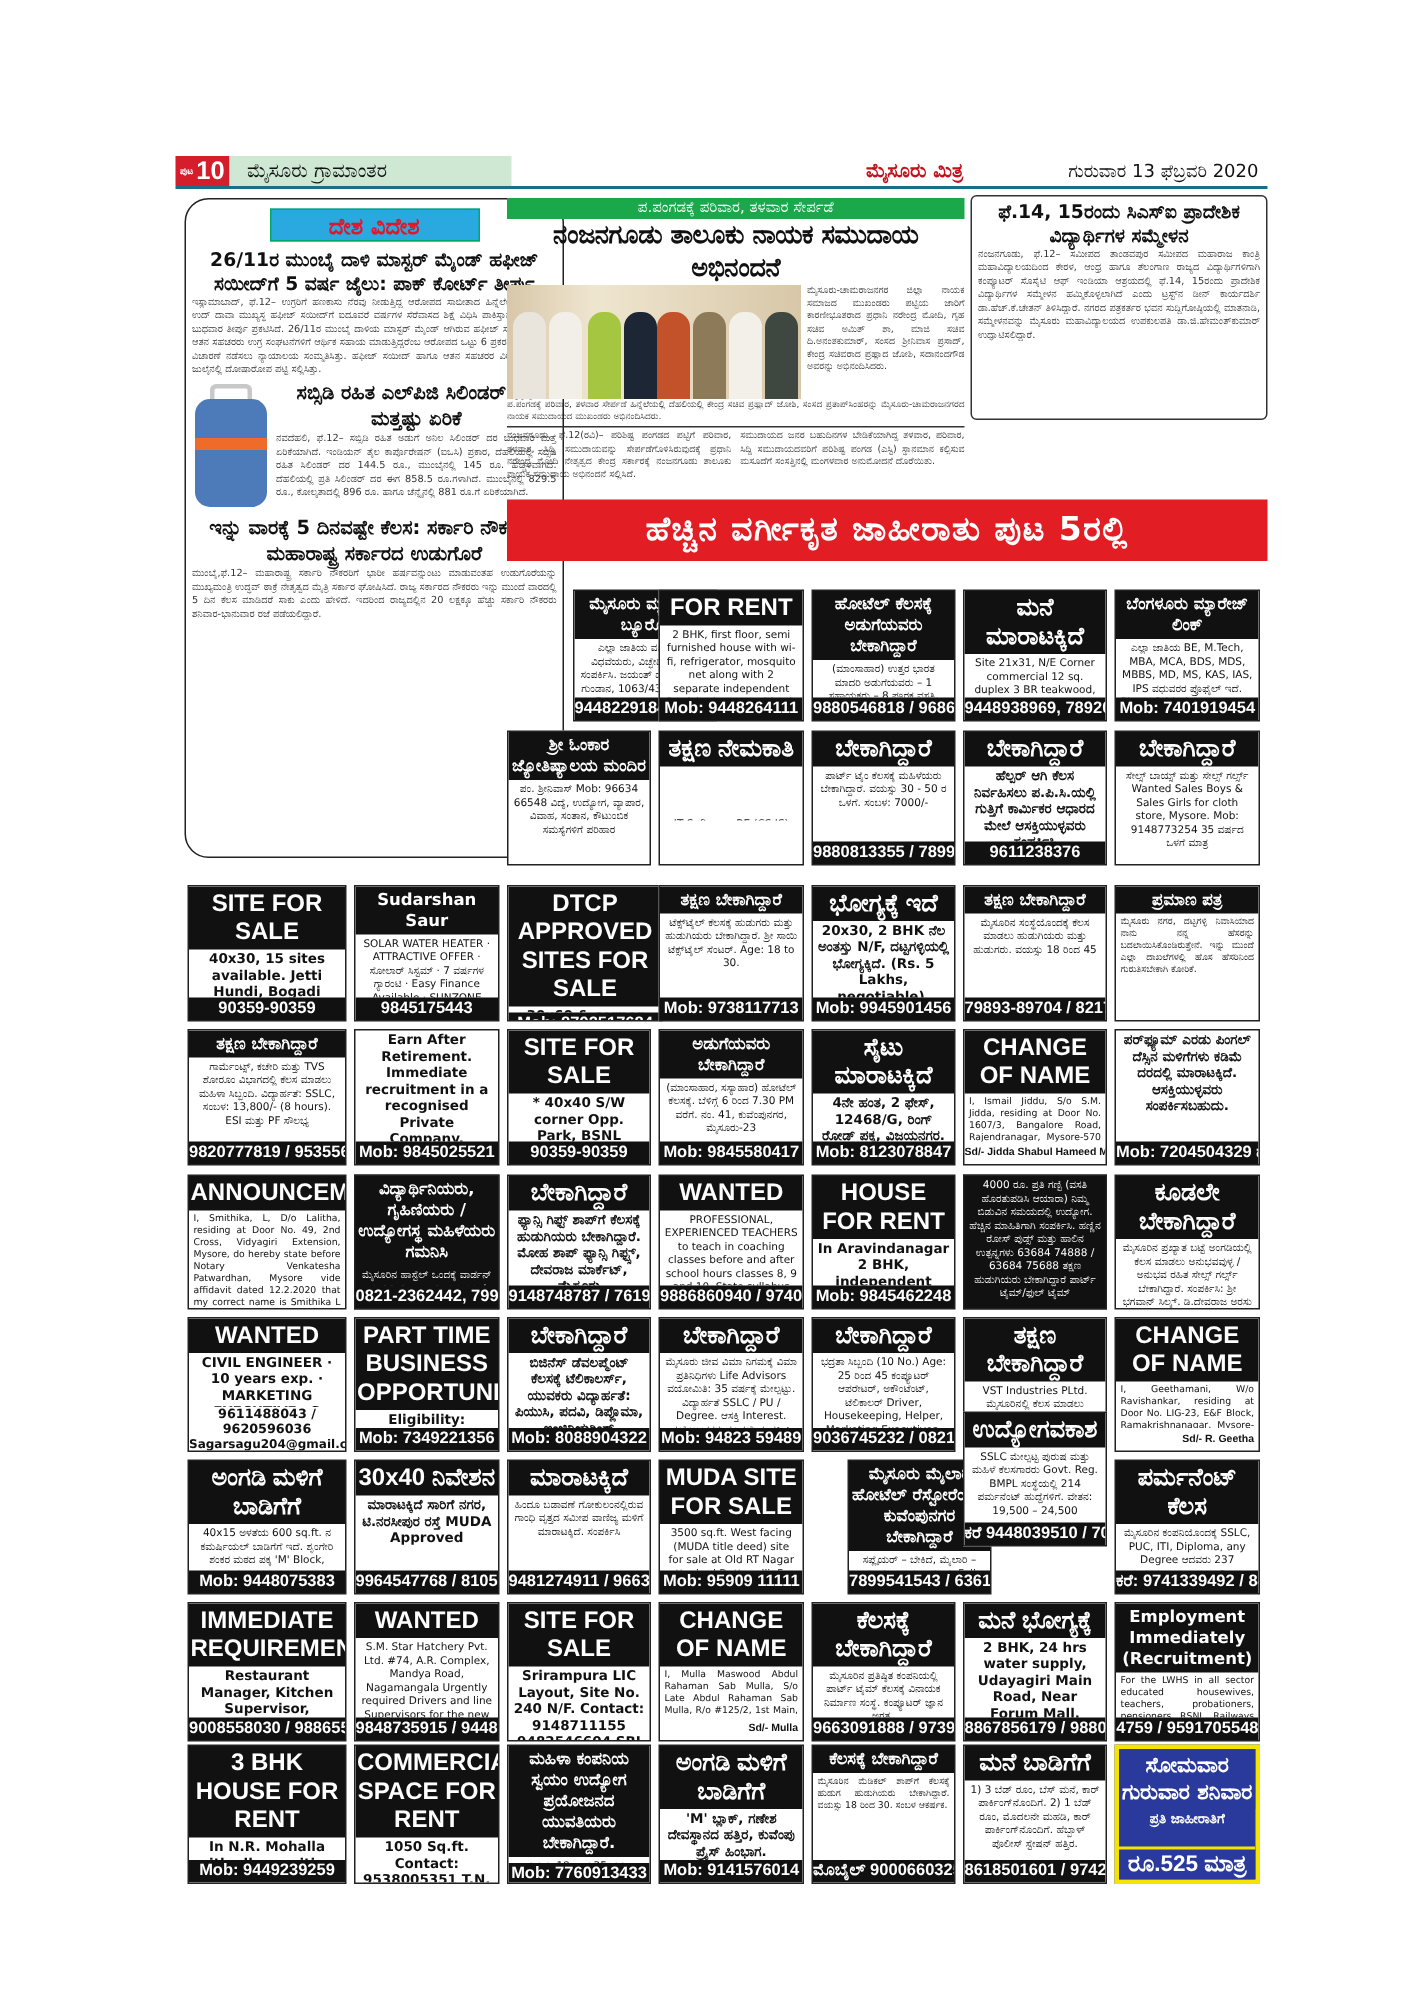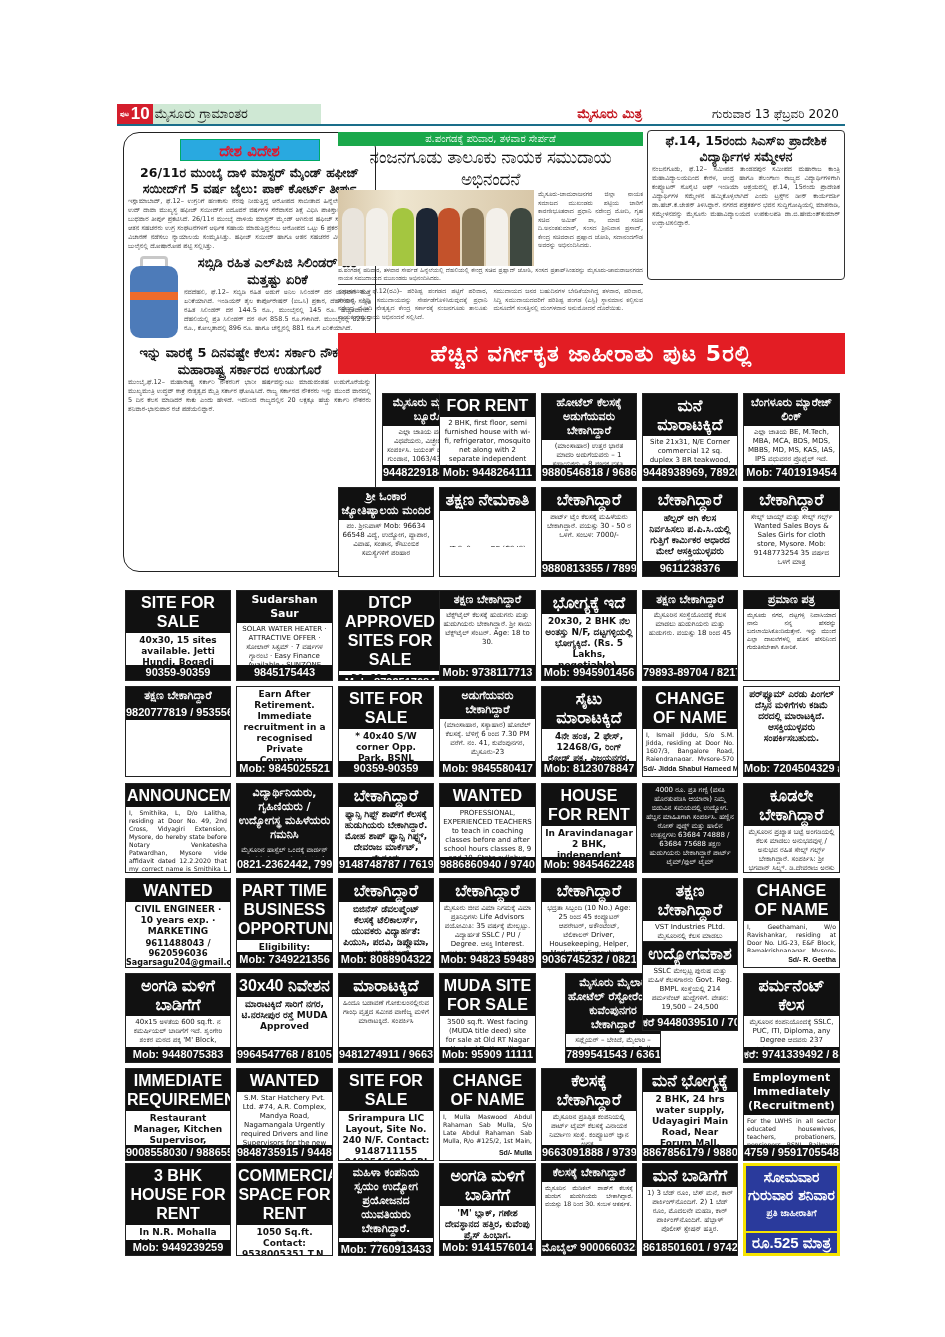--- a/index.html
+++ b/index.html
@@ -2,35 +2,35 @@
 <html><head>
 <meta charset="utf-8">
 <style>
 *{box-sizing:border-box;margin:0;padding:0}
 body{width:945px;height:1337px;background:#fff;font-family:"DejaVu Sans",sans-serif;color:#111;position:relative;overflow:hidden}
 .page{position:absolute;left:117px;top:104px;width:728px;height:1175px}
 .hdr{position:absolute;left:0;top:0;width:728px;height:22px;display:flex;align-items:center;border-bottom:2px solid #1a6e8a}
 .pg{background:#d41e2c;color:#fff;display:flex;align-items:center;height:20px;padding:0 3px;font-weight:bold}
 .pg .tag{font-size:6px;margin-right:2px}
 .pg .num{font-size:17px;font-family:"Liberation Sans",sans-serif}
-.sect{background:#cfe8d4;height:20px;width:168px;display:flex;align-items:center;padding-left:2px;font-size:13px}
+.sect{background:#cfe8d4;height:20px;width:188px;display:flex;align-items:center;padding-left:12px;font-size:13px}
 .logo{margin-left:auto;margin-right:70px;color:#c3121b;font-weight:bold;font-size:13px}
 .date{font-size:12px;margin-right:6px}
 .col1{position:absolute;left:6px;top:28px;width:253px;height:440px;border:1.5px solid #222;border-radius:16px;padding:16px 4px;overflow:hidden}
 .dv{margin:-10px auto 4px;width:140px;height:22px;background:#29a9e0;color:#e0162b;font-weight:bold;text-align:center;font-size:15px;line-height:22px;border:1px solid #0a6}
 .h1{font-weight:bold;font-size:12.5px;text-align:center;line-height:16px}
 .h2{font-weight:bold;font-size:13px;text-align:center;line-height:17px}
 .body{font-size:6.5px;line-height:9px;color:#333;text-align:justify}
 .cyl{float:left;width:52px;height:86px;margin:2px 4px 2px 0;position:relative}
 .cyl .top{position:absolute;left:12px;top:0;width:28px;height:10px;border:3px solid #c8c8c8;border-bottom:none;border-radius:4px 4px 0 0}
 .cyl .tank{position:absolute;left:2px;top:10px;width:48px;height:72px;background:#4d7bb9;border-radius:10px}
 .cyl .band{position:absolute;left:2px;top:36px;width:48px;height:8px;background:#ee6b2a}
 .mid{position:absolute;left:221px;top:28px;width:305px}
 .greenbar{background:#1aa84b;color:#fff;font-size:10px;text-align:center;height:14px;line-height:14px}
-.mhead{font-size:17px;font-weight:normal;text-align:center;line-height:22px;letter-spacing:-.3px}
+.mhead{font-size:17px;font-weight:bold;text-align:center;line-height:22px;letter-spacing:-.3px}
 .photo{float:left;width:196px;height:76px;background:linear-gradient(90deg,#d8c7a8,#efe6d0 30%,#d8c7a8);position:relative;overflow:hidden}
 .person{position:absolute;bottom:0;width:22px;height:58px;border-radius:10px 10px 0 0}
 .right{position:absolute;left:530px;top:26px;width:198px;height:150px;border:1.5px solid #333;border-radius:4px;padding:2px 4px;overflow:hidden}
 .banner{position:absolute;left:221px;top:229px;width:507px;height:41px;background:#e31d24;color:#fff;font-size:22px;font-weight:bold;text-align:center;line-height:41px;letter-spacing:1px}
 .grid{position:absolute;left:4px;top:289px;width:724px}
 .ad{position:absolute;border:1.5px solid #222;background:#fff;overflow:hidden;display:flex;flex-direction:column}
 .ad .t{background:#111;color:#fff;font-weight:bold;text-align:center;font-size:11px;line-height:14px;padding:2px 1px}
 .ad .t.big{font-size:16px;line-height:19px;font-family:"Liberation Sans",sans-serif}
 .ad .b{flex:1;font-size:7px;line-height:9px;text-align:center;padding:2px 3px;overflow:hidden}
 .ad .b.lg{font-size:9px;line-height:11px;font-weight:bold}
@@ -179,20 +179,21 @@
         <div class="t">ತಕ್ಷಣ ಬೇಕಾಗಿದ್ದಾರೆ</div>
         <div class="b">ಮೈಸೂರಿನ ಸಂಸ್ಥೆಯೊಂದಕ್ಕೆ ಕೆಲಸ ಮಾಡಲು ಹುಡುಗಿಯರು ಮತ್ತು ಹುಡುಗರು. ವಯಸ್ಸು 18 ರಿಂದ 45</div>
         <div class="m">79893-89704 / 82174-98208</div>
       </div>
       <div class="ad" style="left: 622px; top: 197px; width: 97px; height: 91px;">
         <div class="t">ಪ್ರಮಾಣ ಪತ್ರ</div>
         <div class="b jl">ಮೈಸೂರು ನಗರ, ದಟ್ಟಗಳ್ಳಿ ನಿವಾಸಿಯಾದ ನಾನು ನನ್ನ ಹೆಸರನ್ನು ಬದಲಾಯಿಸಿಕೊಂಡಿರುತ್ತೇನೆ. ಇನ್ನು ಮುಂದೆ ಎಲ್ಲಾ ದಾಖಲೆಗಳಲ್ಲಿ ಹೊಸ ಹೆಸರಿನಿಂದ ಗುರುತಿಸಬೇಕಾಗಿ ಕೋರಿಕೆ.</div>
       </div>
       <div class="ad" style="left: 4px; top: 293px; width: 106px; height: 91px;">
         <div class="t">ತಕ್ಷಣ ಬೇಕಾಗಿದ್ದಾರೆ</div>
+        <div class="b">ಗಾರ್ಮೆಂಟ್ಸ್, ಕಚೇರಿ ಮತ್ತು TVS ಶೋರೂಂ ವಿಭಾಗದಲ್ಲಿ ಕೆಲಸ ಮಾಡಲು ಮಹಿಳಾ ಸಿಬ್ಬಂದಿ. ವಿದ್ಯಾರ್ಹತೆ: SSLC, ಸಂಬಳ: 13,800/- (8 hours). ESI ಮತ್ತು PF ಸೌಲಭ್ಯ</div>
         <div class="m">9820777819 / 9535567819</div>
       </div>
       <div class="ad" style="left: 115px; top: 293px; width: 97px; height: 91px;">
         <div class="b lg">Earn After Retirement. Immediate recruitment in a recognised Private Company. Retired / VRS employees of Private / Public sector Bank, Teachers and unemployed can apply. Good earnings &amp; Incentives also. For registration call:</div>
         <div class="m">Mob: 9845025521</div>
       </div>
       <div class="ad" style="left: 217px; top: 293px; width: 96px; height: 91px;">
         <div class="t big">SITE FOR SALE</div>
         <div class="b lg">* 40x40 S/W corner Opp. Park, BSNL Layout, Sathagalli. * 20x30, G+2 house, Hebbal, Near Kaveri Circle. * 40x66, N, Bogadi, Near Ring Road. PRAKRUTHI PROPERTIES</div>
         <div class="m">90359-90359</div>

